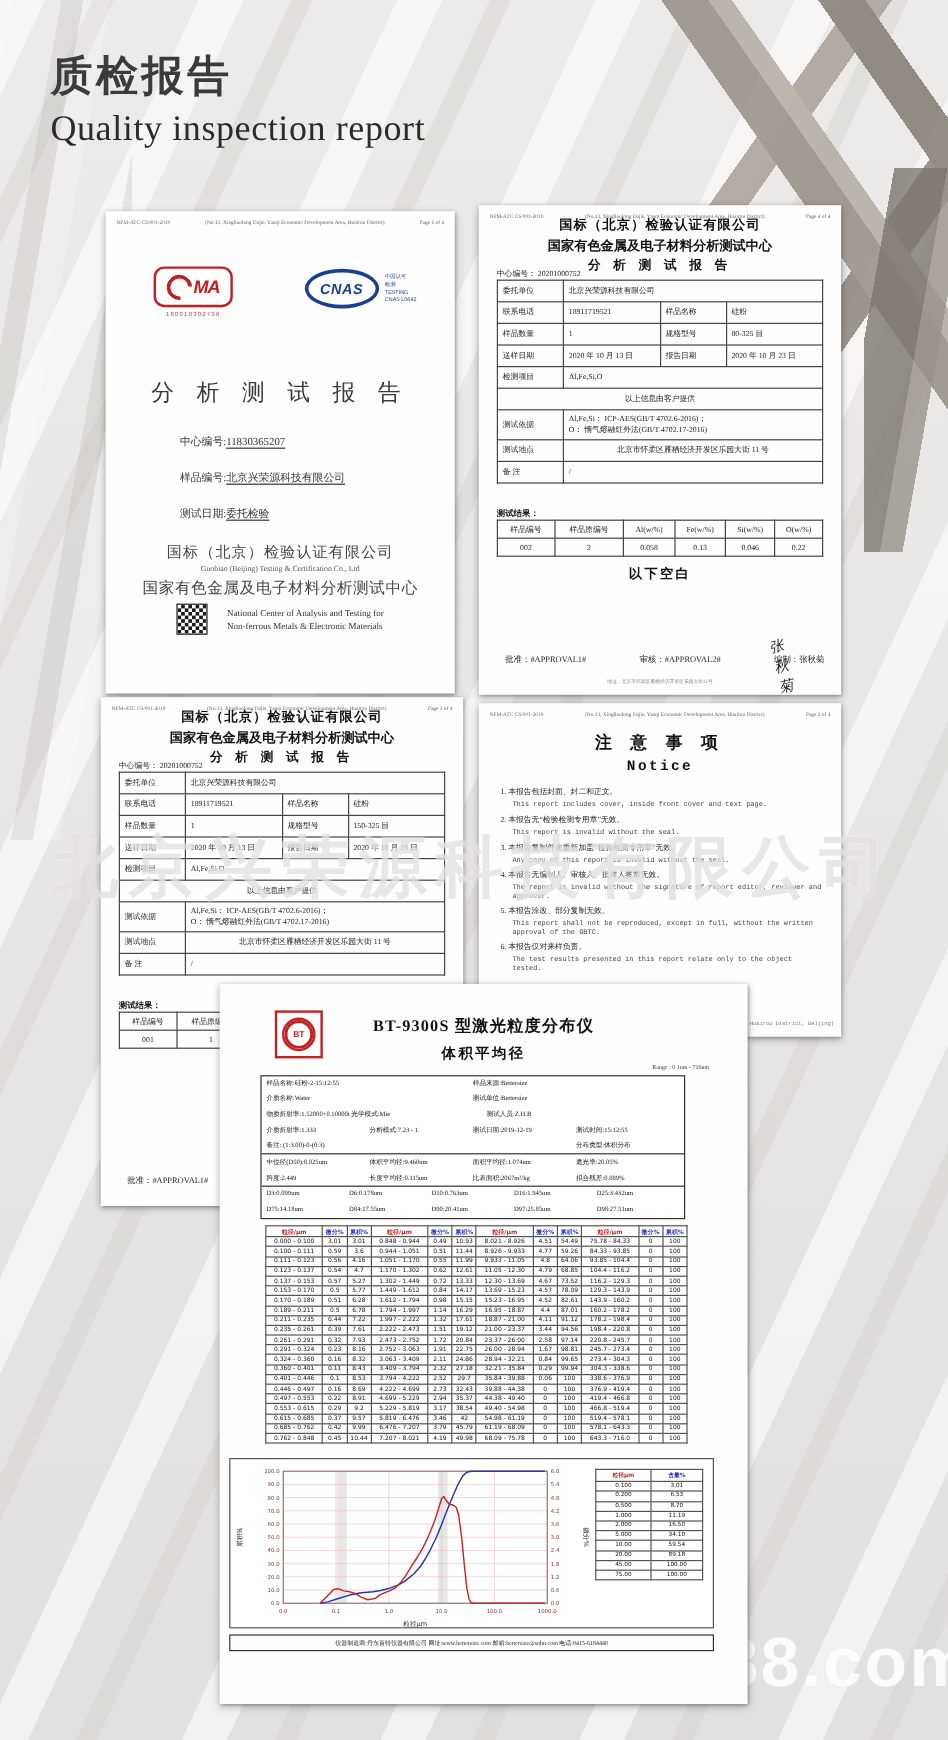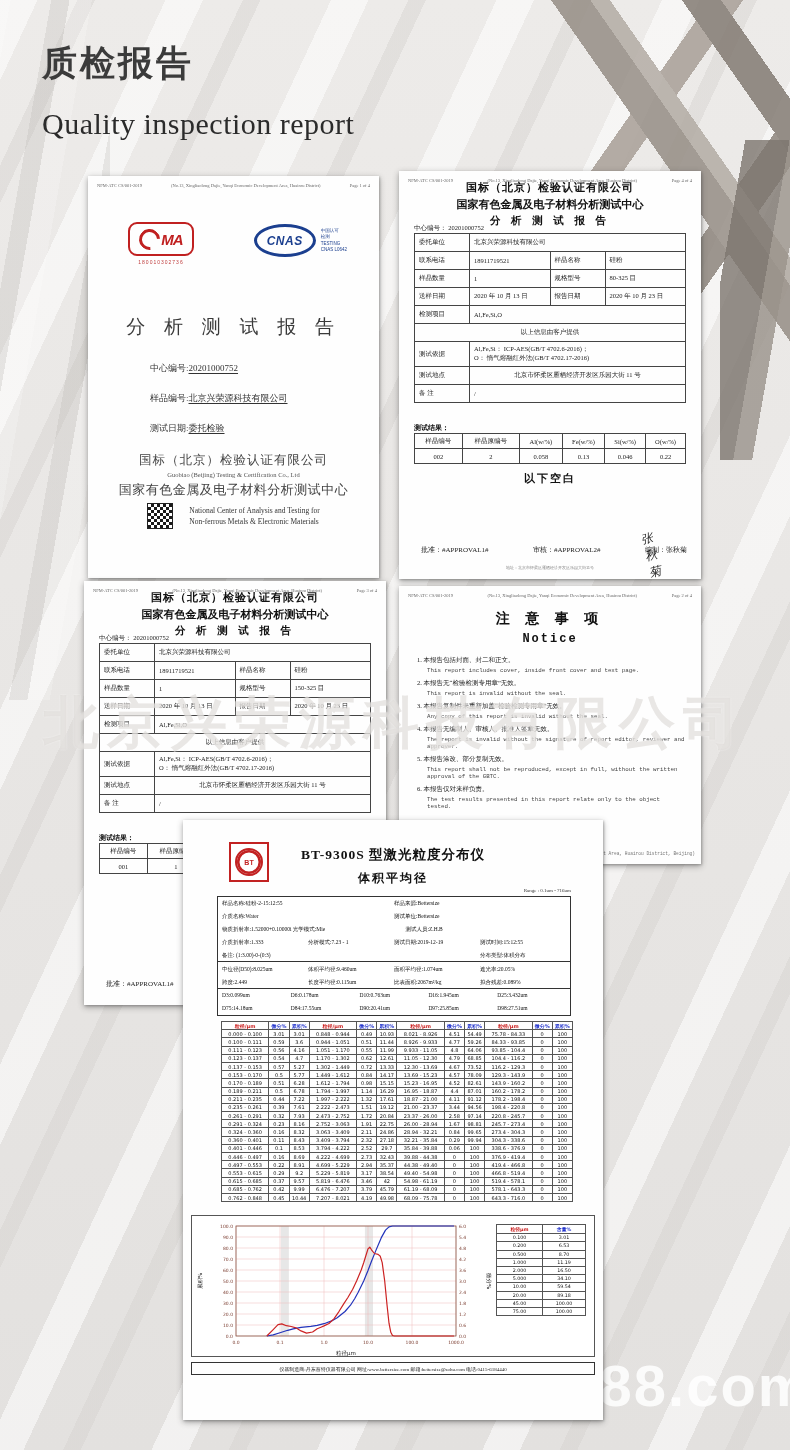--- a/index.html
+++ b/index.html
@@ -15,30 +15,30 @@
       linear-gradient(55deg, transparent 0 50%, #968e86 50% 56%, #b3aca4 56% 59%, transparent 59% 70%, #837b73 70% 76%, transparent 76%),
       linear-gradient(125deg, transparent 0 38%, #a89f97 38% 43%, transparent 43% 62%, #8d857d 62% 68%, transparent 68%);
     filter:blur(.6px);}
   .steel-b{position:absolute;right:0;top:140px;width:70px;height:320px;z-index:2;opacity:.8;
     background:linear-gradient(100deg,transparent 0 20%,#7d766f 20% 55%,#9a938b 55% 70%,transparent 70%);filter:blur(.5px);}
   .steel-c{position:absolute;left:-30px;top:0;width:140px;height:700px;z-index:2;opacity:.5;
     background:repeating-linear-gradient(100deg,rgba(180,177,173,.5) 0 18px,rgba(255,255,255,.4) 18px 40px,rgba(200,197,193,0) 40px 80px);}
   
   .headline{position:absolute;left:42px;top:40px;z-index:30;}
   .headline .zh{font-size:35px;font-weight:bold;color:#3b3b3b;letter-spacing:3px;font-family:"Liberation Sans",sans-serif;}
-  .headline .en{font-size:30px;color:#2b2b2b;margin-top:20px;font-family:"Liberation Serif",serif;letter-spacing:.5px;}
+  .headline .en{font-size:30px;color:#2b2b2b;margin-top:4px;font-family:"Liberation Serif",serif;letter-spacing:.5px;}
   
   .wm-center{position:absolute;left:-10px;top:686px;width:810px;z-index:60;pointer-events:none;
     font-size:56px;font-weight:bold;letter-spacing:8px;text-align:center;
     color:rgba(215,212,208,.55);text-shadow:0 0 2px rgba(255,255,255,.6);white-space:nowrap;}
   .wm-corner{position:absolute;left:531px;top:1352px;z-index:15;pointer-events:none;
     font-size:58px;font-weight:bold;color:rgba(255,255,255,.85);letter-spacing:2px;}
   
   .page{position:absolute;background:#fefefe;box-shadow:0 2px 6px rgba(50,50,50,.45),1px 1px 2px rgba(80,80,80,.3);z-index:10;}
-  .page-e{z-index:20;}
+  .page-e{z-index:20;padding-left:20px;}
   .doc-head{position:absolute;top:7px;left:9px;right:9px;display:flex;justify-content:space-between;
     font-size:4.5px;color:#666;font-family:"Liberation Serif",serif;}
   .doc-head span{white-space:nowrap;}
   
   .cma{position:absolute;left:40px;top:46px;text-align:center;}
   .cma-box{width:62px;height:30px;border:2.5px solid #c02020;border-radius:9px;display:flex;align-items:center;justify-content:center;gap:1px;}
   .cma-c{width:15px;height:15px;border:3px solid #c02020;border-right-color:transparent;border-radius:50%;transform:rotate(40deg);}
   .cma-ma{font-size:15px;font-weight:bold;font-style:italic;color:#c02020;letter-spacing:-1px;}
   .cma-no{font-size:5px;color:#c04040;margin-top:3px;letter-spacing:1px;}
   .cnas{position:absolute;right:32px;top:48px;display:flex;gap:5px;align-items:center;}
@@ -153,21 +153,21 @@
       <div class="cnas-oval">CNAS</div>
       <div class="cnas-side">
         <div>中国认可</div>
         <div>检测</div>
         <div>TESTING</div>
         <div>CNAS L0642</div>
       </div>
     </div>
     <div class="cover-title">分 析 测 试 报 告</div>
     <div class="cover-field" style="top:186px;">
-      <span>中心编号:</span><span class="val">20201000752</span>
+      <span>中心编号:</span><span class="val">11830365207</span>
     </div>
     <div class="cover-field" style="top:216px;">
       <span>样品编号:</span><span class="val">北京兴荣源科技有限公司</span>
     </div>
     <div class="cover-field" style="top:246px;">
       <span>测试日期:</span><span class="val">委托检验</span>
     </div>
     <div class="cover-org">
       <div class="org-zh">国标（北京）检验认证有限公司</div>
       <div class="org-en">Guobiao (Beijing) Testing &amp; Certification Co., Ltd</div>

